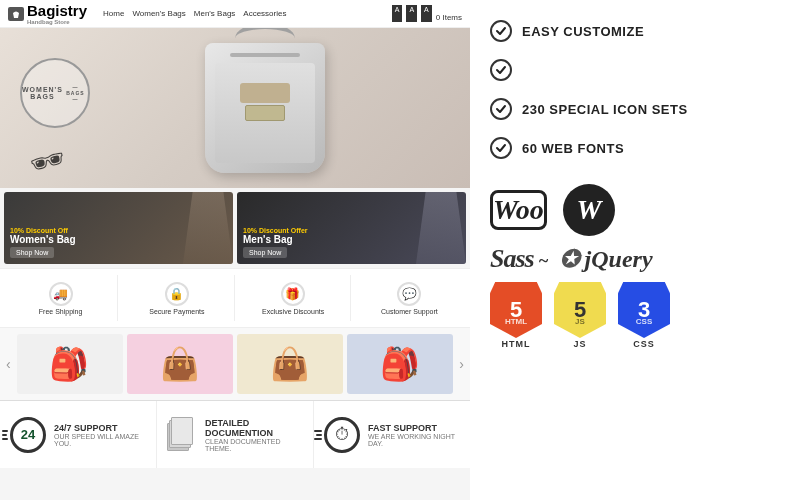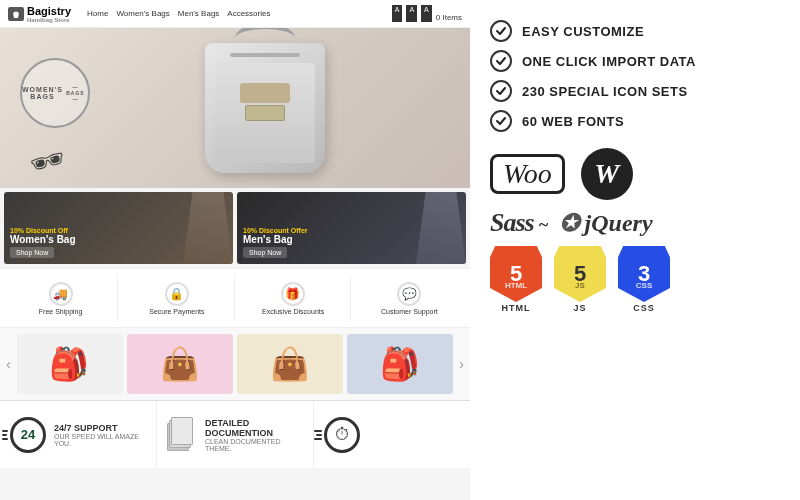--- a/index.html
+++ b/index.html
@@ -337,21 +337,21 @@
     }
 
     
     .right-panel {
       width: 330px;
       height: 500px;
       background: #fff;
       padding: 20px 20px 10px 20px;
       display: flex;
       flex-direction: column;
-      gap: 0;
+      gap: 9px;
     }
 
     .feature-line {
       display: flex;
       align-items: center;
       gap: 10px;
       margin-bottom: 8px;
     }
     .check-icon {
       width: 22px;
@@ -381,28 +381,28 @@
       flex-direction: column;
       gap: 8px;
     }
     .logo-row-1 {
       display: flex;
       align-items: center;
       gap: 16px;
     }
     .woo-logo {
       font-size: 28px;
-      font-weight: 400;
+      font-weight: 700;
       color: #222;
       font-family: 'Georgia', serif;
       font-style: italic;
       background: #fff;
       border: 3px solid #222;
       border-radius: 8px;
-      padding: 2px 10px;
+      padding: 2px 0;
       line-height: 1.1;
     }
     .wp-logo {
       width: 52px;
       height: 52px;
       border-radius: 50%;
       background: #222;
       display: flex;
       align-items: center;
       justify-content: center;
@@ -493,21 +493,21 @@
 <div class="left-panel">
 
   <div class="store-header">
     <div class="store-logo">
       <div class="logo-icon">
         <svg width="10" height="10" viewBox="0 0 10 10">
             <path d="M2 4 Q5 1 8 4 L7 9 H3 Z" fill="#fff"></path>
           </svg>
       </div>
       <div>
-        <div style="font-size:11px;font-weight:bold;">Bagistry</div>
+        <div style="font-size:15px;font-weight:bold;">Bagistry</div>
         <div style="font-size:6px;color:#888;">Handbag Store</div>
       </div>
     </div>
     <div class="nav-items">
       <span>Home</span>
       <span>Women's Bags</span>
       <span>Men's Bags</span>
       <span>Accessories</span>
     </div>
     <div class="nav-icons">
@@ -623,20 +623,24 @@
 
     <div class="support-item">
       <div style="position:relative;flex-shrink:0;">
         <div style="position:absolute;left:-10px;top:50%;transform:translateY(-50%);display:flex;flex-direction:column;gap:2px;">
           <div style="width:8px;height:2px;background:#333;border-radius:1px;"></div>
           <div style="width:6px;height:2px;background:#333;border-radius:1px;margin-left:2px;"></div>
           <div style="width:8px;height:2px;background:#333;border-radius:1px;"></div>
         </div>
         <div class="fast-icon">⏱</div>
       </div>
+      <div class="support-text">
+        <span class="support-title">FAST SUPPORT</span>
+        <span class="support-sub">WE ARE WORKING NIGHT DAY.</span>
+      </div>
     </div>
   </div>
 
 </div>
 
 <div class="right-panel">
 
   <div class="feature-line">
     <div class="check-icon">
       <svg viewBox="0 0 12 12" fill="none">
@@ -645,21 +649,20 @@
     </div>
     <span class="feature-text">EASY CUSTOMIZE</span>
   </div>
 
   <div class="feature-line">
     <div class="check-icon">
       <svg viewBox="0 0 12 12" fill="none">
           <polyline points="2,6 5,9 10,3" stroke="#222" stroke-width="2" stroke-linecap="round" stroke-linejoin="round"></polyline>
         </svg>
     </div>
-    <span class="feature-text">ONE CLICK IMPORT DATA</span>
   </div>
 
 
   <div class="feature-line">
     <div class="check-icon">
       <svg viewBox="0 0 12 12" fill="none">
           <polyline points="2,6 5,9 10,3" stroke="#222" stroke-width="2" stroke-linecap="round" stroke-linejoin="round"></polyline>
         </svg>
     </div>
     <span class="feature-text">230 SPECIAL ICON SETS</span>

